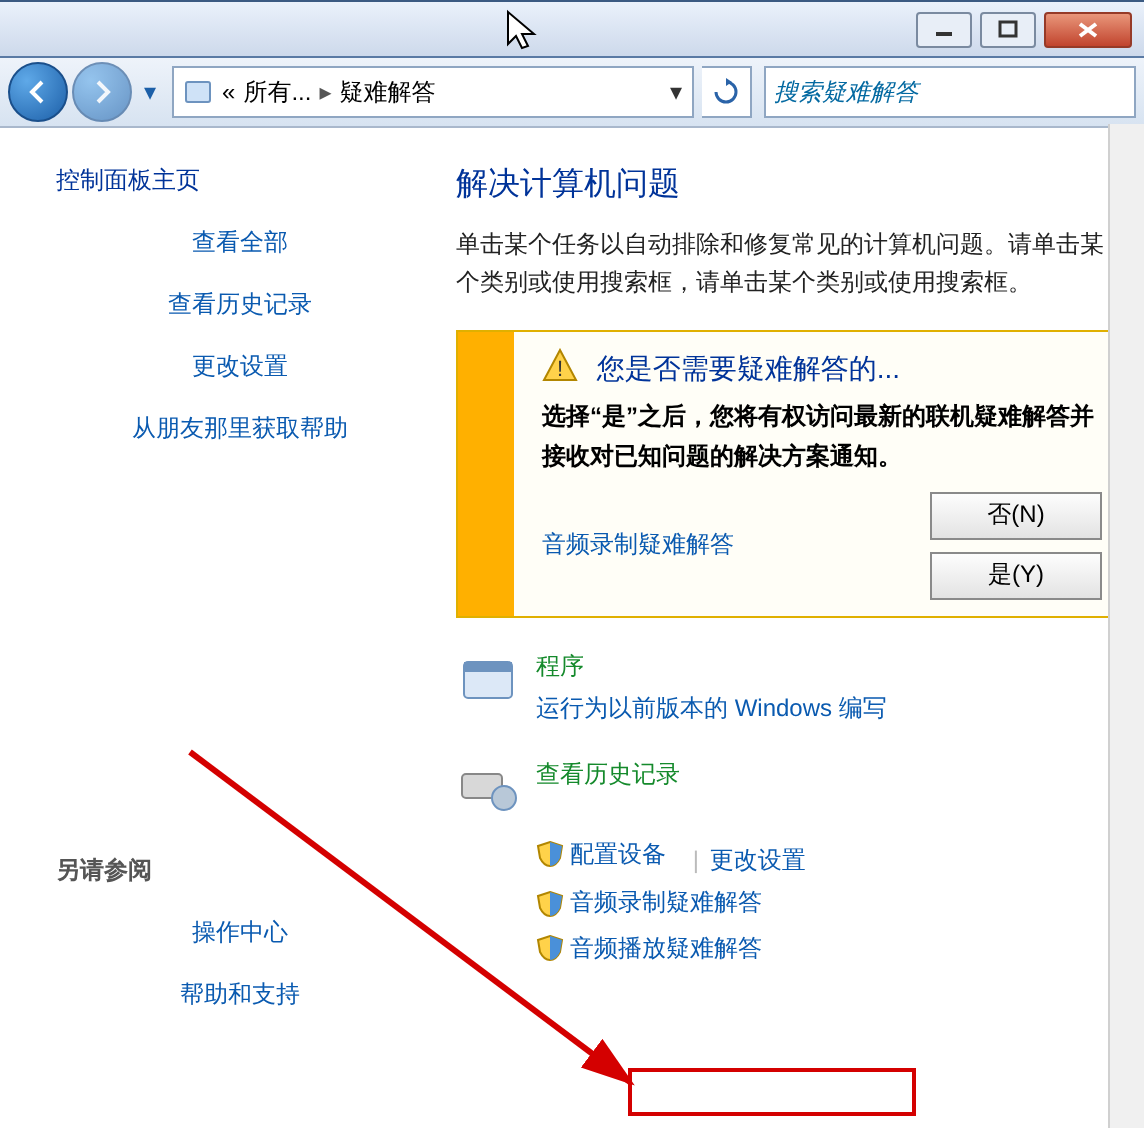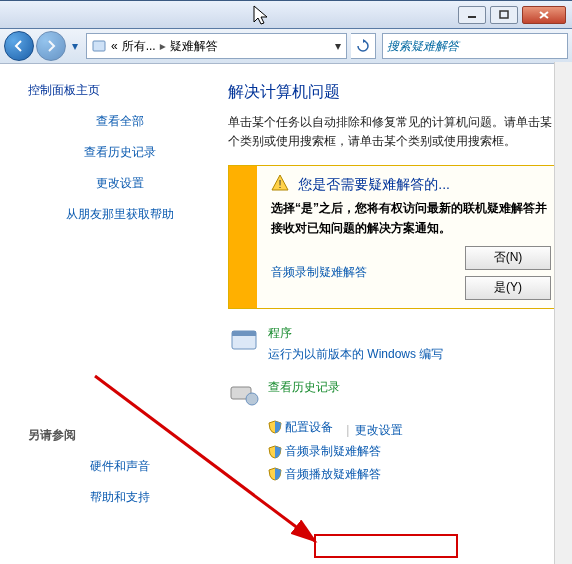--- a/index.html
+++ b/index.html
@@ -115,21 +115,21 @@
 
   <div class="body">
     <div class="sidebar">
       <div class="side-head">控制面板主页</div>
       <div class="side-link">查看全部</div>
       <div class="side-link">查看历史记录</div>
       <div class="side-link">更改设置</div>
       <div class="side-link">从朋友那里获取帮助</div>
       <div class="side-sep"></div>
       <div class="side-sub">另请参阅</div>
-      <div class="side-link">硬件和声音</div>
+      <div class="side-link">操作中心</div>
       <div class="side-link" style="margin-bottom:0;">帮助和支持</div>
     </div>
 
     <div class="main">
       <div class="main-inner">
         <div class="heading">解决计算机问题</div>
         <div class="para">单击某个任务以自动排除和修复常见的计算机问题。请单击某个类别或使用搜索框，请单击某个类别或使用搜索框。</div>
 
         <div class="info-box">
           <div class="info-left"></div>

